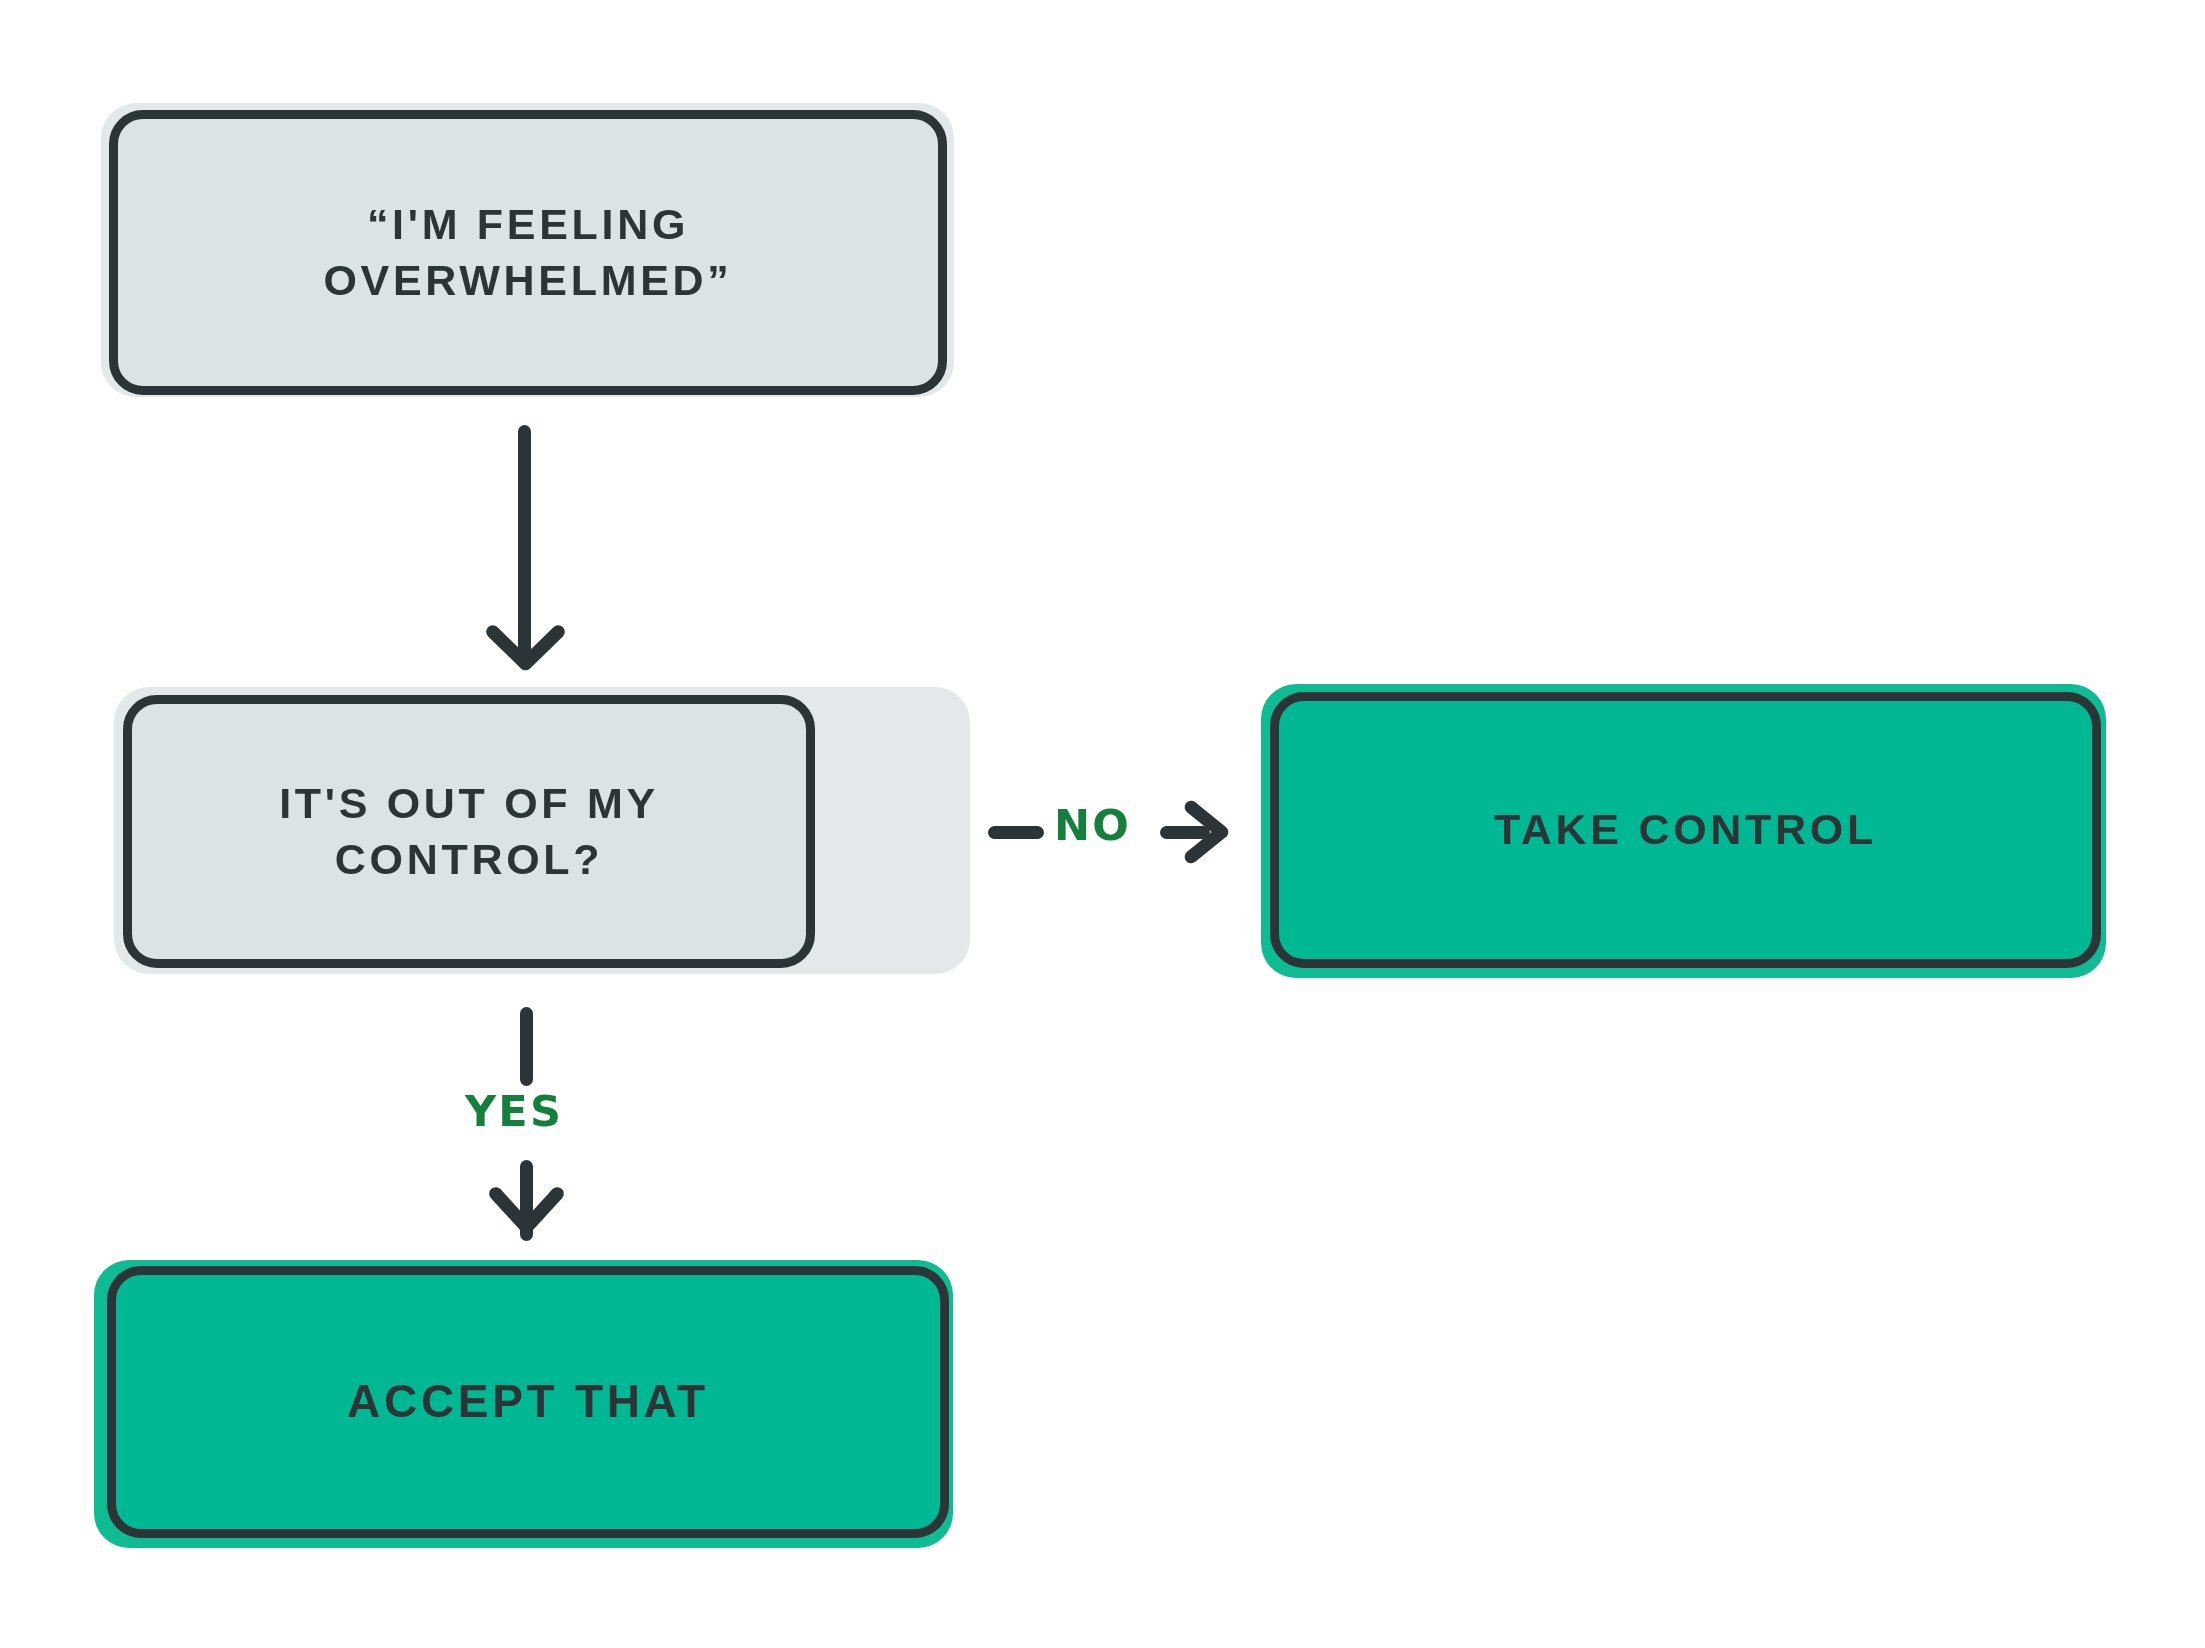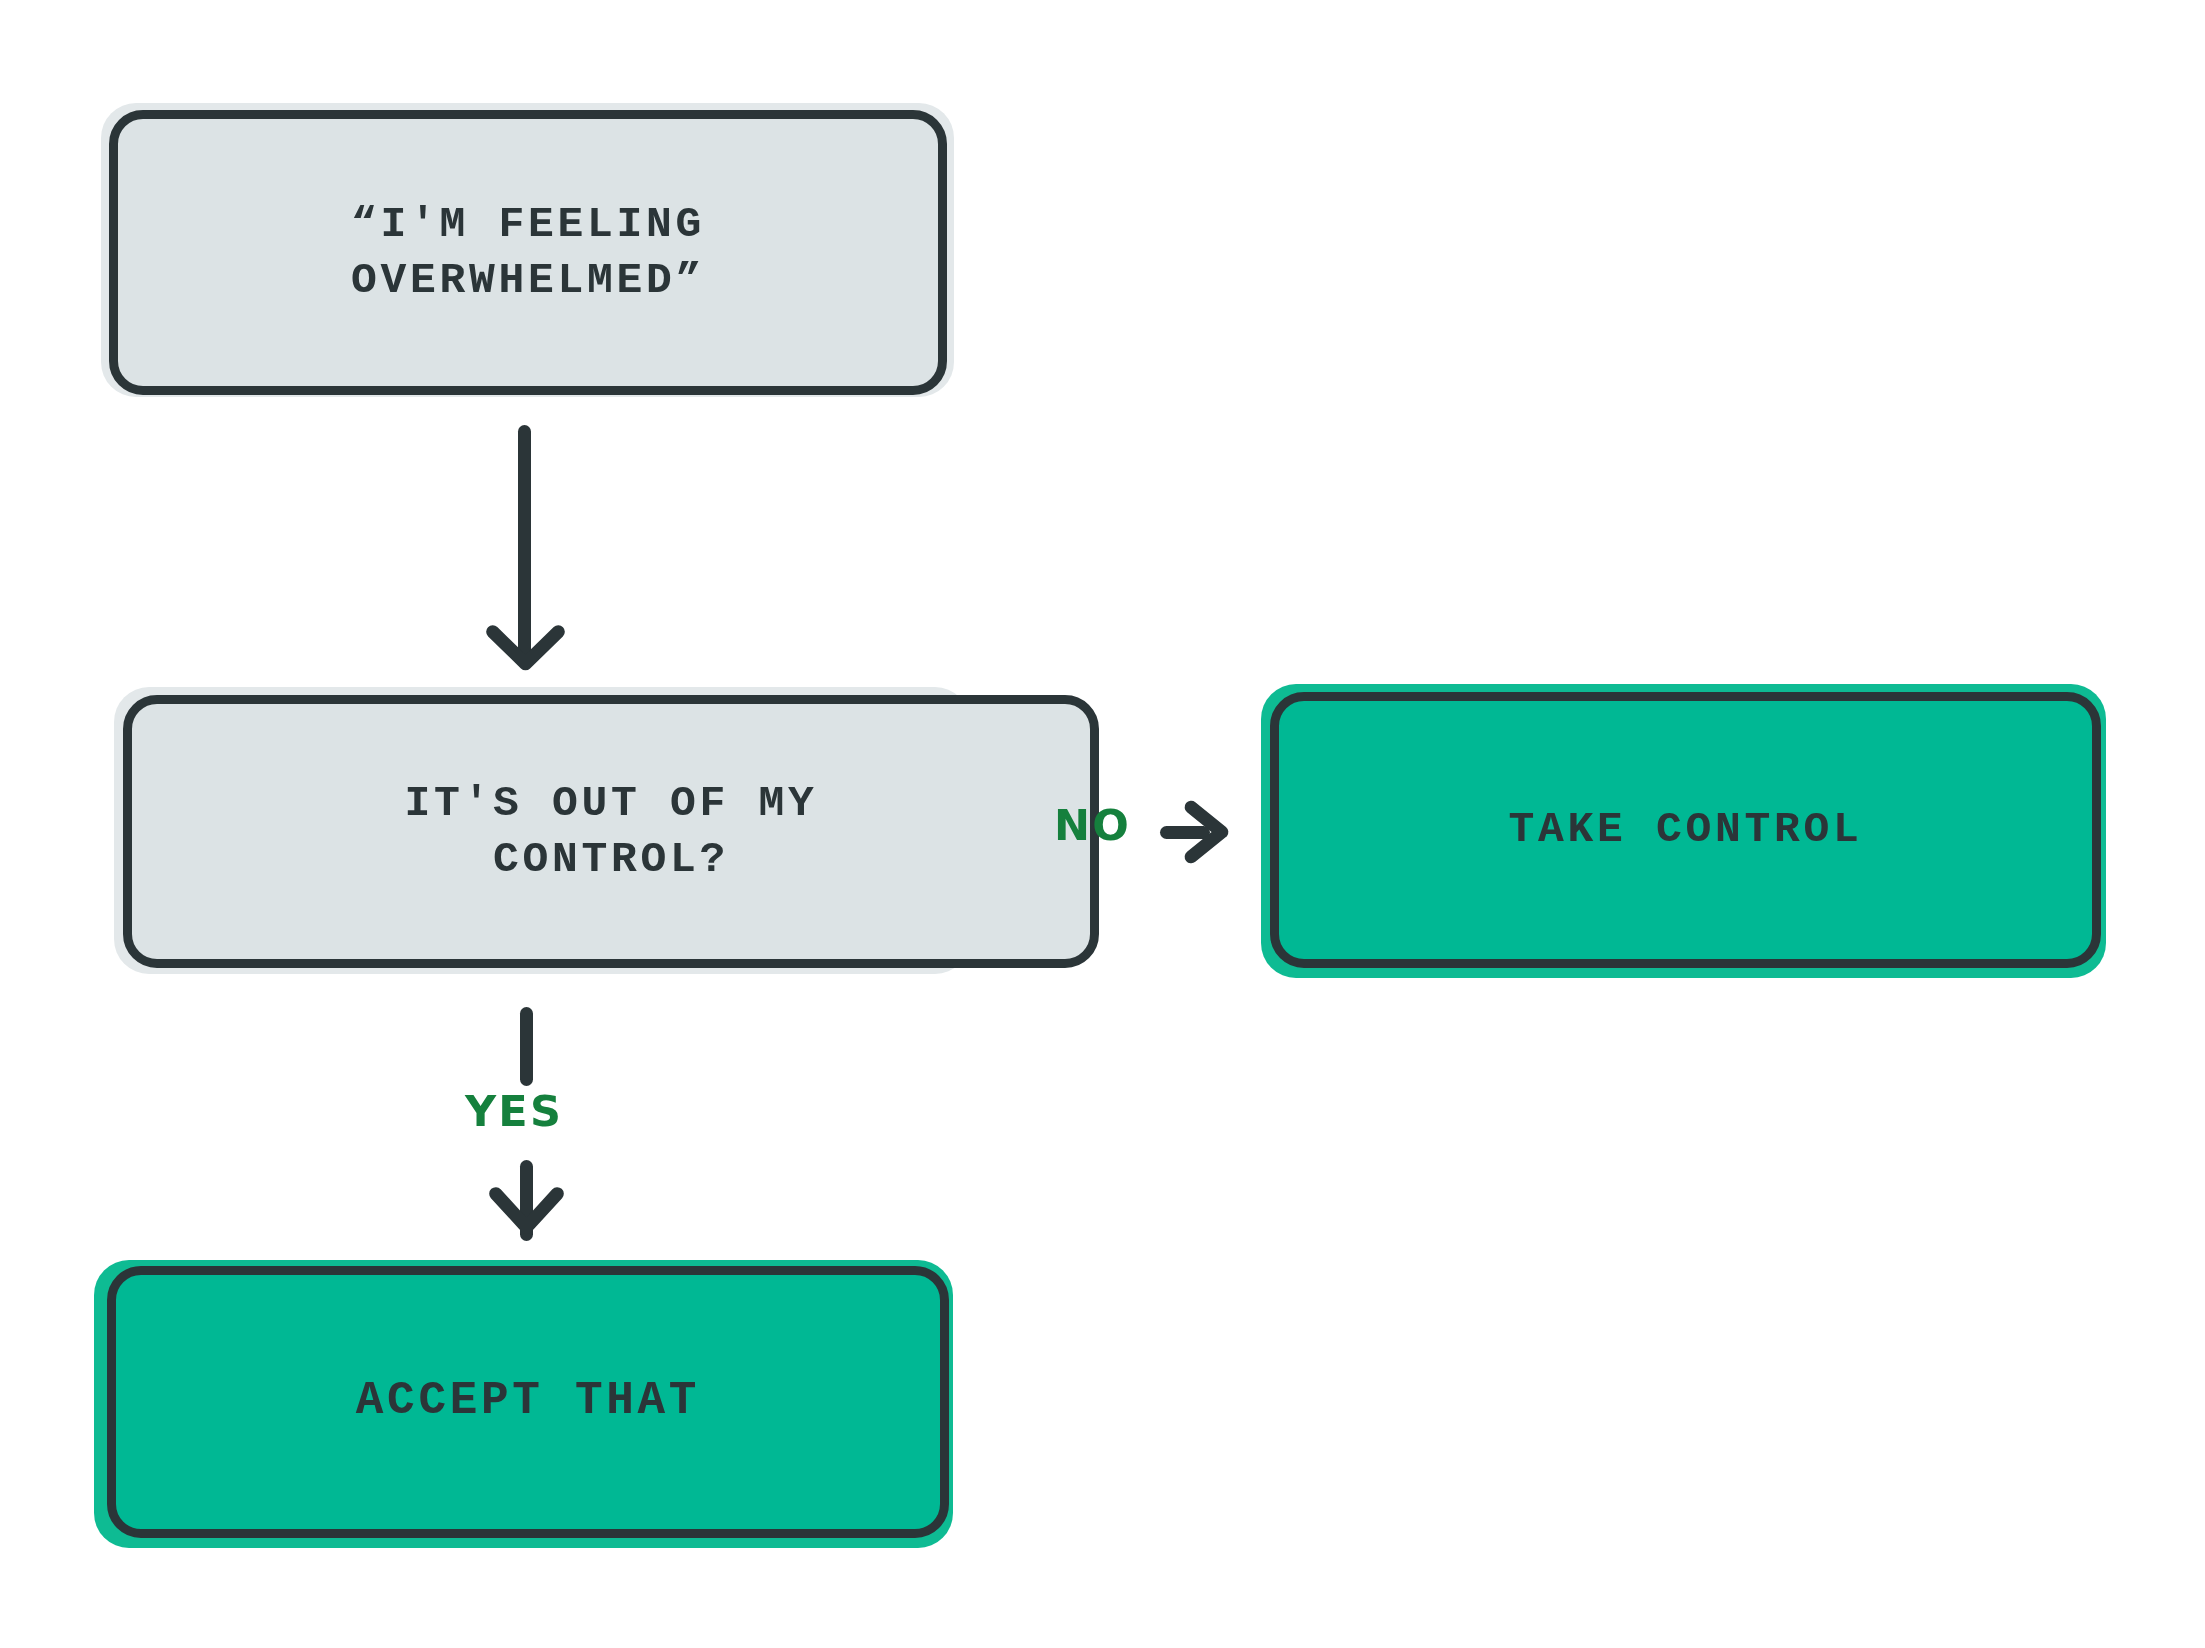--- a/index.html
+++ b/index.html
@@ -24,21 +24,21 @@
     box-sizing: border-box;
     display: flex;
     align-items: center;
     justify-content: center;
     text-align: center;
     border-style: solid;
     border-color: #2b3538;
     border-width: 9.6px;
     border-radius: 34px;
     color: #2b3538;
-    font-family: Liberation Mono, monospace;
+    font-family: Liberation Sans, sans-serif;
     font-weight: 700;
     letter-spacing: 3.7px;
     line-height: 1.30;
     z-index: 3;
   }
   .node-text {
     display: block;
     padding: 0 22px;
     white-space: pre-line;
   }
@@ -100,21 +100,21 @@
   </div>
 
   <div class="conn-line" style="left:518px; top:425px; width:13.2px; height:234px;"></div>
   <div class="arrow-head" style="left:485px; top:623px;">
     <svg width="81" height="51" viewBox="0 0 110 70">
       <path d="M10 12 L55 56 L100 12" fill="none" stroke="#2b3538" stroke-width="18" stroke-linecap="round" stroke-linejoin="round"></path>
     </svg>
   </div>
 
   <div class="shadow gray-shadow" style="left:114px; top:687px; width:856px; height:287px;"></div>
-  <div class="node gray" style="left:123px; top:695px; width:976px; height:273px; font-size:43px;">
+  <div class="node gray" style="left:123px; top:695px; width:692px; height:273px; font-size:43px;">
     <span class="node-text">IT'S OUT OF MY
 CONTROL?</span>
   </div>
 
   <div class="conn-line" style="left:988px; top:826px; width:56px; height:12.5px;"></div>
   <div class="conn-label" style="left:1054px; top:800px; font-size:43px;">NO</div>
   <div class="conn-line" style="left:1160px; top:826px; width:50px; height:12.5px;"></div>
   <div class="arrow-head" style="left:1181px; top:798px;">
     <svg width="51" height="68" viewBox="0 0 70 92">
       <path d="M14 12 L56 46 L14 80" fill="none" stroke="#2b3538" stroke-width="18" stroke-linecap="round" stroke-linejoin="round"></path>

